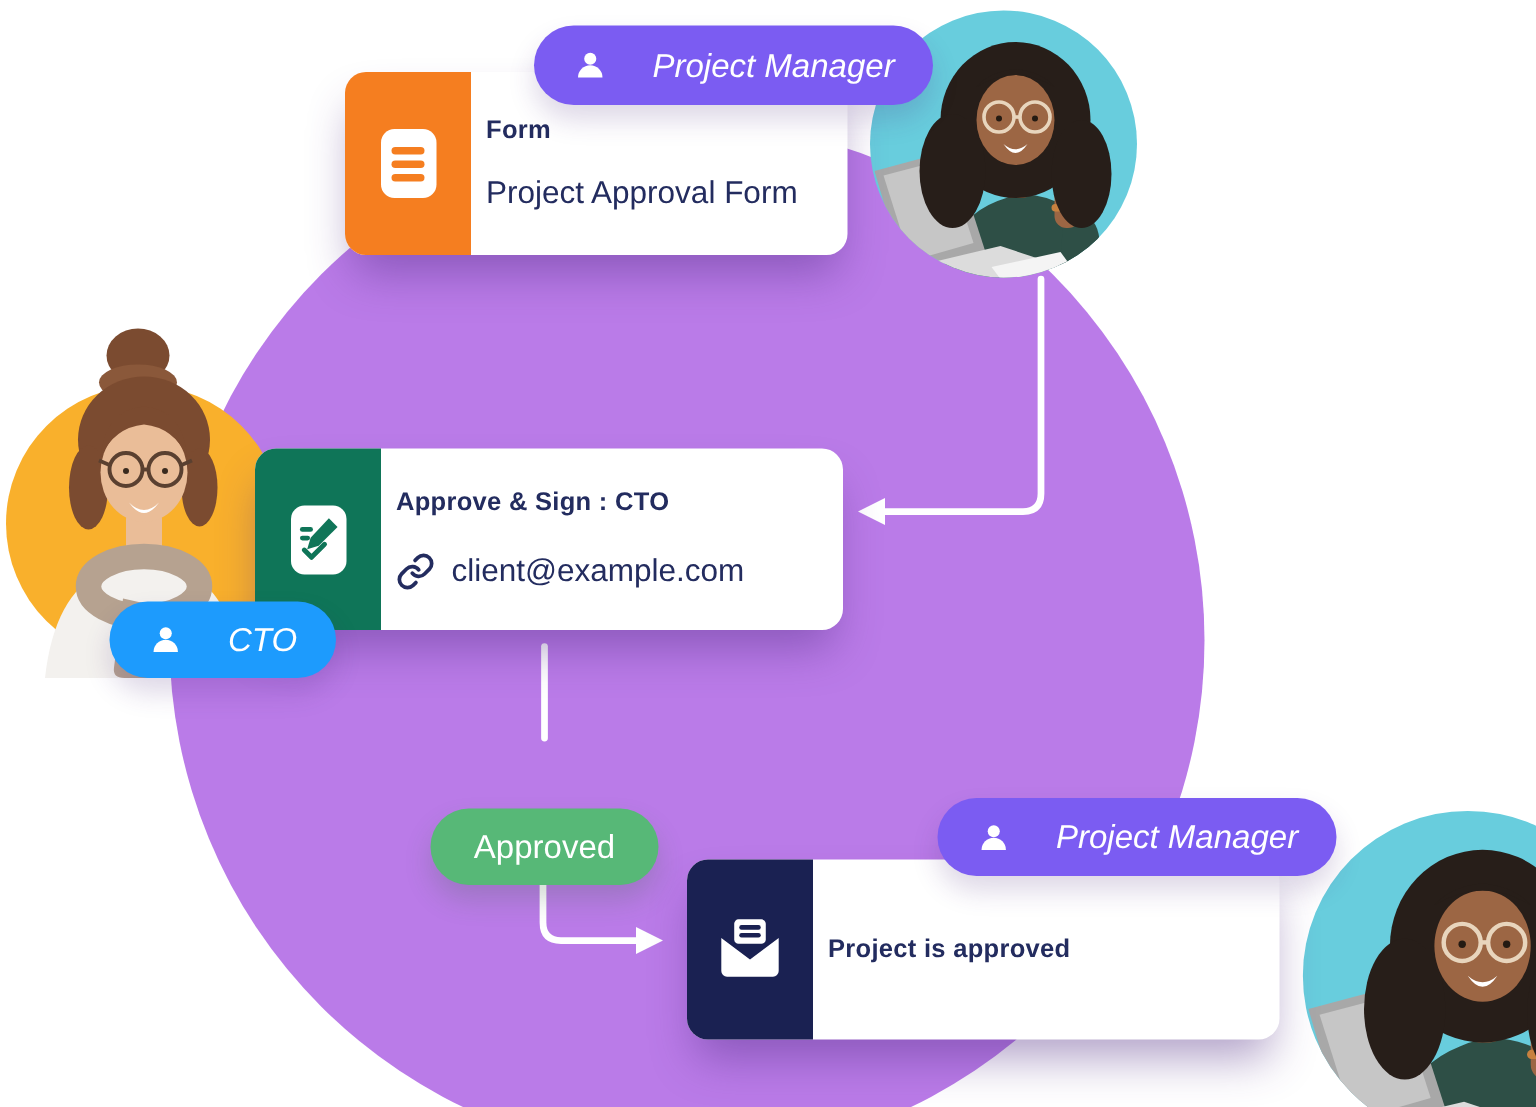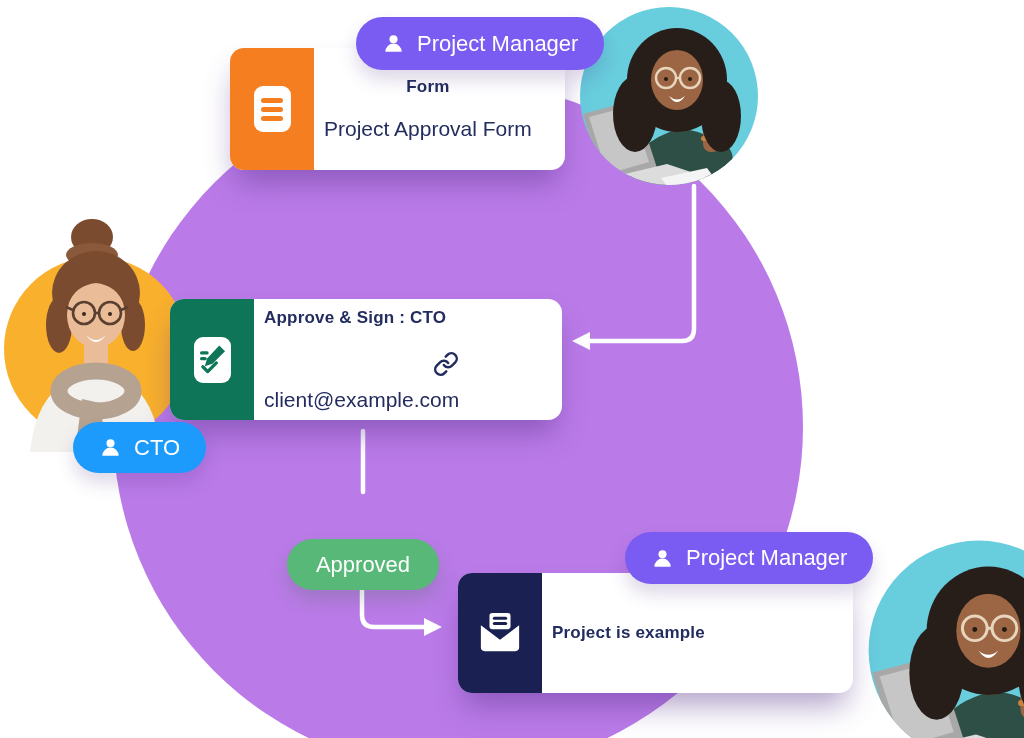--- a/index.html
+++ b/index.html
@@ -25,26 +25,26 @@
   .card{position:absolute;display:flex;background:var(--card_white,#fff);border-radius:14px;z-index:4;
     box-shadow:0 18px 30px -6px rgba(82,46,132,.45);}
   .panel{width:84px;flex:0 0 84px;border-radius:14px 0 0 14px;display:flex;align-items:center;justify-content:center;}
   .panel-orange{background:var(--panel_orange,#f57e20);}
   .panel-teal{background:var(--panel_teal,#0f7558);}
   .panel-navy{background:var(--panel_navy,#1a2152);}
   .tile{width:37px;height:46px;background:#fff;border-radius:9px;display:flex;align-items:center;justify-content:center;}
   .card-body{display:flex;flex-direction:column;justify-content:center;padding-left:10px;}
   .card-title{font-size:17px;font-weight:700;color:var(--text_navy,#232c5f);letter-spacing:.2px;}
   .card-sub{font-size:21px;color:var(--text_navy,#232c5f);}
-  .row{display:flex;align-items:flex-end;gap:11px;flex-direction:column;}
-  .gap-lg{gap:20px;align-items:center;} .gap-md{gap:23px;}
-
-  
-  .pill{position:absolute;display:inline-flex;align-items:center;gap:12px;border-radius:999px;z-index:5;
-    color:#fff;font-size:22px;font-weight:500;padding:0 26px;box-shadow:0 10px 18px rgba(70,40,120,.18);}
+  .row{display:flex;align-items:center;gap:11px;}
+  .gap-lg{gap:20px;} .gap-md{gap:23px;}
+
+  
+  .pill{position:absolute;display:inline-flex;align-items:center;gap:30px;border-radius:999px;z-index:5;
+    color:#fff;font-size:22px;font-weight:500;padding:0 26px;box-shadow:0 10px 18px rgba(70,40,120,.18);font-style:italic;}
   .pill-purple{background:var(--pill_purple,#7b5cf2);}
   .pill-blue{background:var(--pill_blue,#1d9bfd);}
   .badge{position:absolute;display:inline-flex;align-items:center;justify-content:center;border-radius:999px;z-index:5;
     color:#fff;font-size:22px;font-weight:500;background:var(--badge_green,#57b877);
     box-shadow:0 10px 18px rgba(60,100,70,.22);margin-top:36px;}
   .icon{display:inline-flex;}
 </style>
 </head>
 <body>
 
@@ -207,21 +207,21 @@
           <svg width="26" height="26" viewBox="0 0 24 24" fill="none" stroke="var(--text_navy,#232c5f)" stroke-width="2.3" stroke-linecap="round" stroke-linejoin="round">
             <path d="M10 13a5 5 0 0 0 7.54.54l3-3a5 5 0 0 0-7.07-7.07l-1.72 1.71"></path>
             <path d="M14 11a5 5 0 0 0-7.54-.54l-3 3a5 5 0 0 0 7.07 7.07l1.71-1.71"></path>
           </svg>
         </span>
         <span class="card-sub">client@example.com</span>
       </div>
     </div>
   </div>
 
-  <div class="pill pill-blue" style="left:73px;top:422px;height:51px;">
+  <div class="pill pill-blue" style="left:73px;top:401px;height:51px;">
     <span class="icon">
       <svg width="23" height="23" viewBox="0 0 24 24">
           <circle cx="12" cy="7.5" r="4.2" fill="#fff"></circle>
           <path d="M3.5 20.5 a8.5 8.5 0 0 1 17 0 Z" fill="#fff"></path>
         </svg>
     </span>
     <span>CTO</span>
   </div>
 
   <div class="badge" style="left:287px;top:503px;width:152px;height:51px;">
@@ -237,21 +237,21 @@
             <path d="M4 15 L4 38 a4 4 0 0 0 4 4 h32 a4 4 0 0 0 4 -4 L44 15 L24 30 Z"></path>
           </g>
           <g fill="var(--panel_navy,#1a2152)">
             <rect x="16.5" y="6" width="15" height="3.2" rx="1.6"></rect>
             <rect x="16.5" y="11.5" width="15" height="3.2" rx="1.6"></rect>
           </g>
         </svg>
       </span>
     </div>
     <div class="card-body gap-md">
-      <div class="card-title">Project is example</div>
+      <div class="card-title">Project is approved</div>
     </div>
   </div>
 
   <div class="pill pill-purple" style="left:625px;top:532px;height:52px;">
     <span class="icon">
       <svg width="23" height="23" viewBox="0 0 24 24">
           <circle cx="12" cy="7.5" r="4.2" fill="#fff"></circle>
           <path d="M3.5 20.5 a8.5 8.5 0 0 1 17 0 Z" fill="#fff"></path>
         </svg>
     </span>

